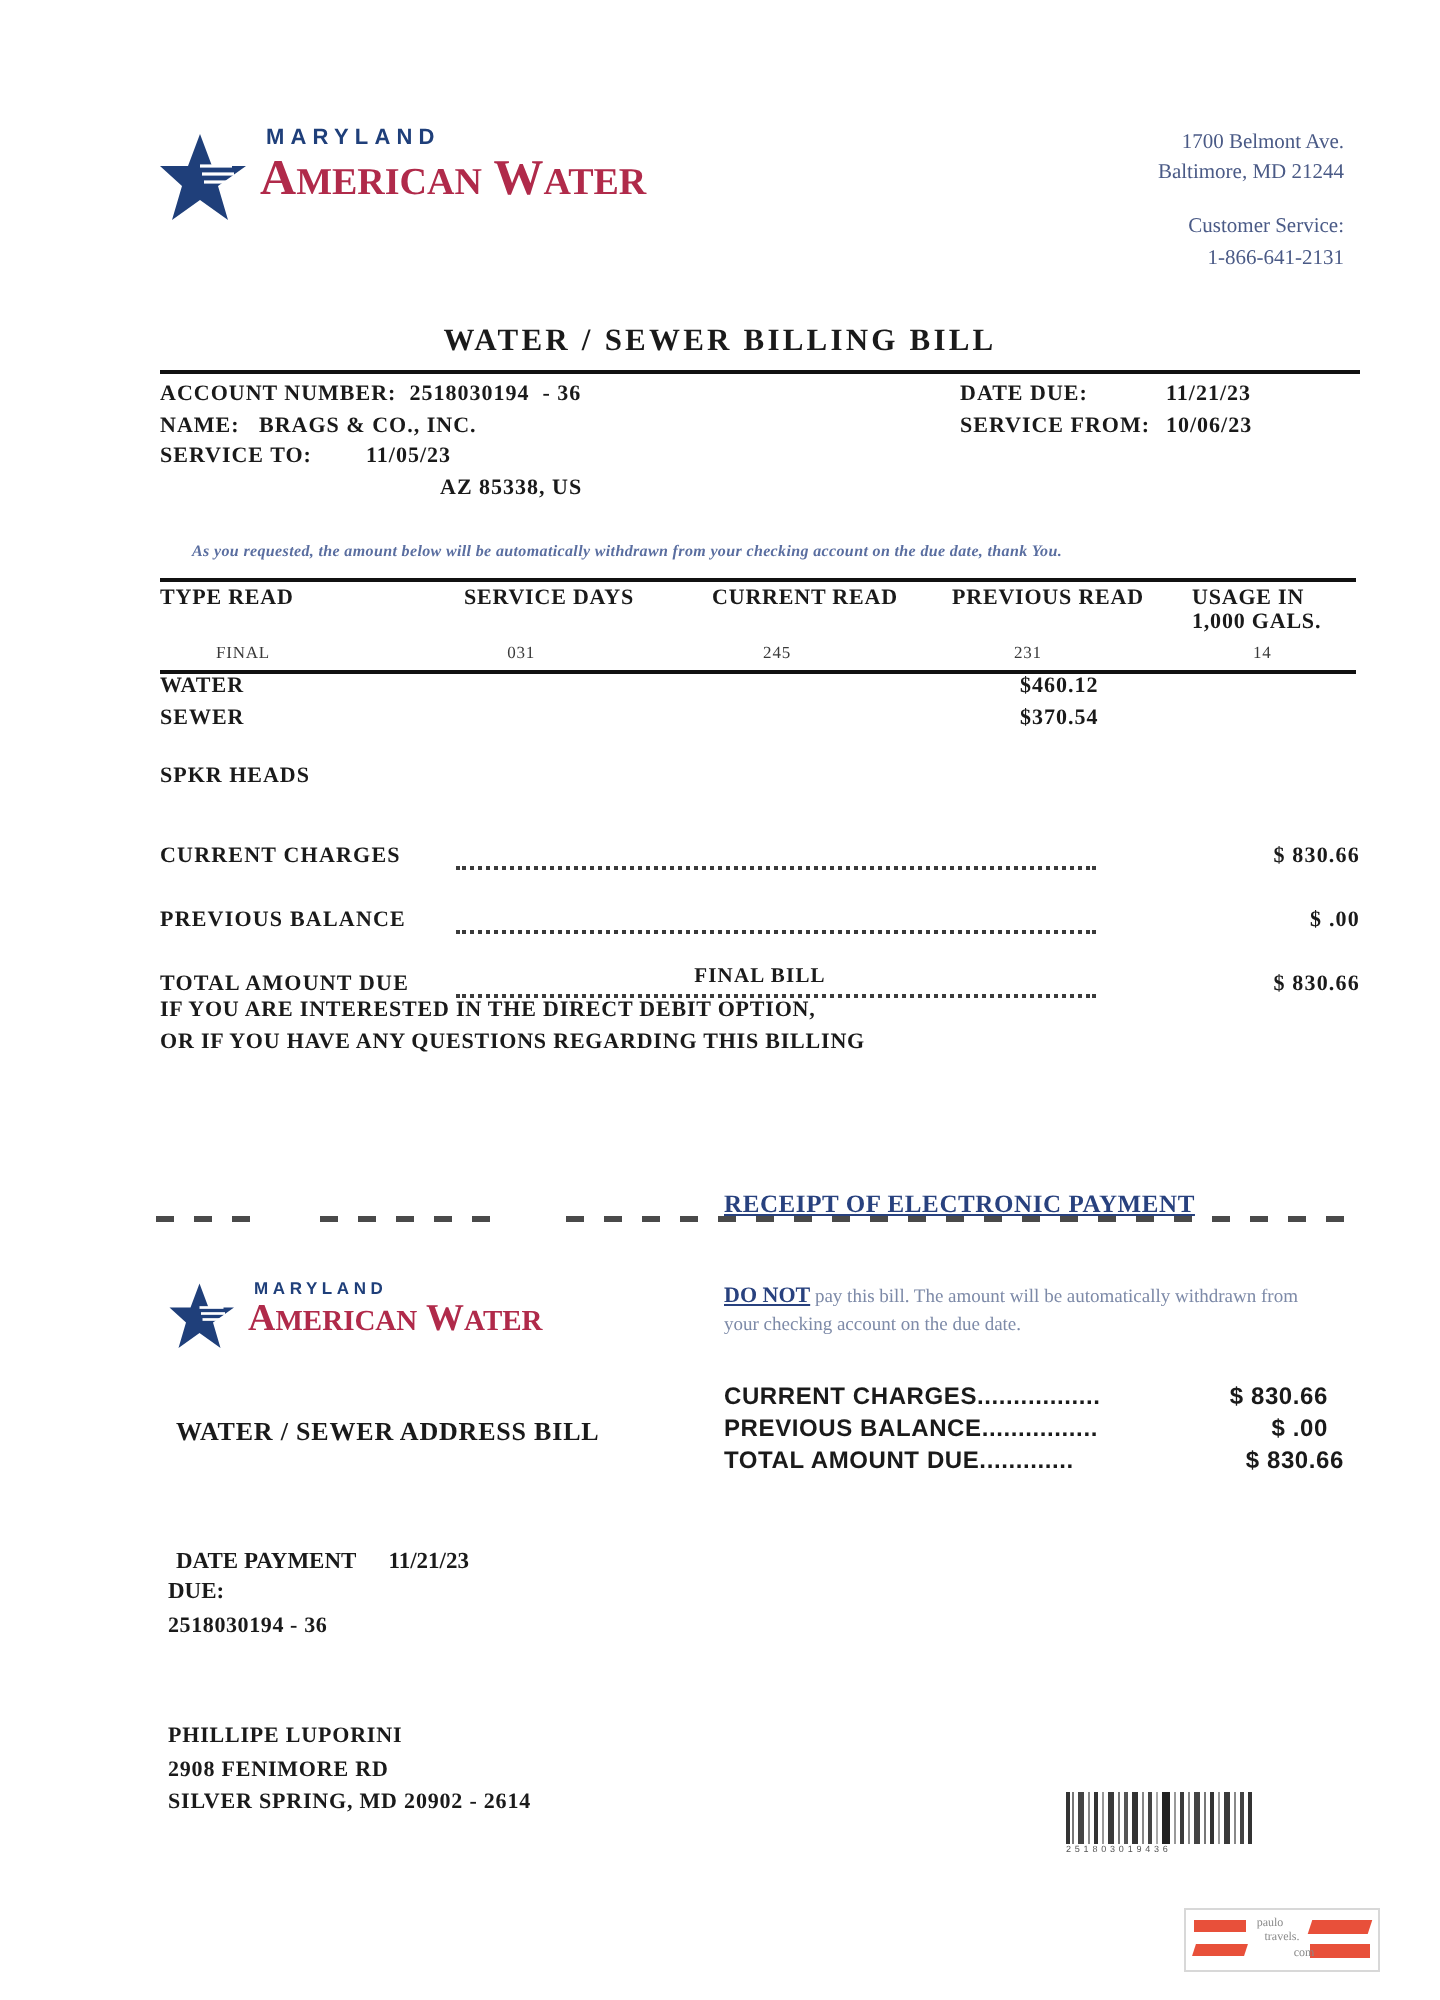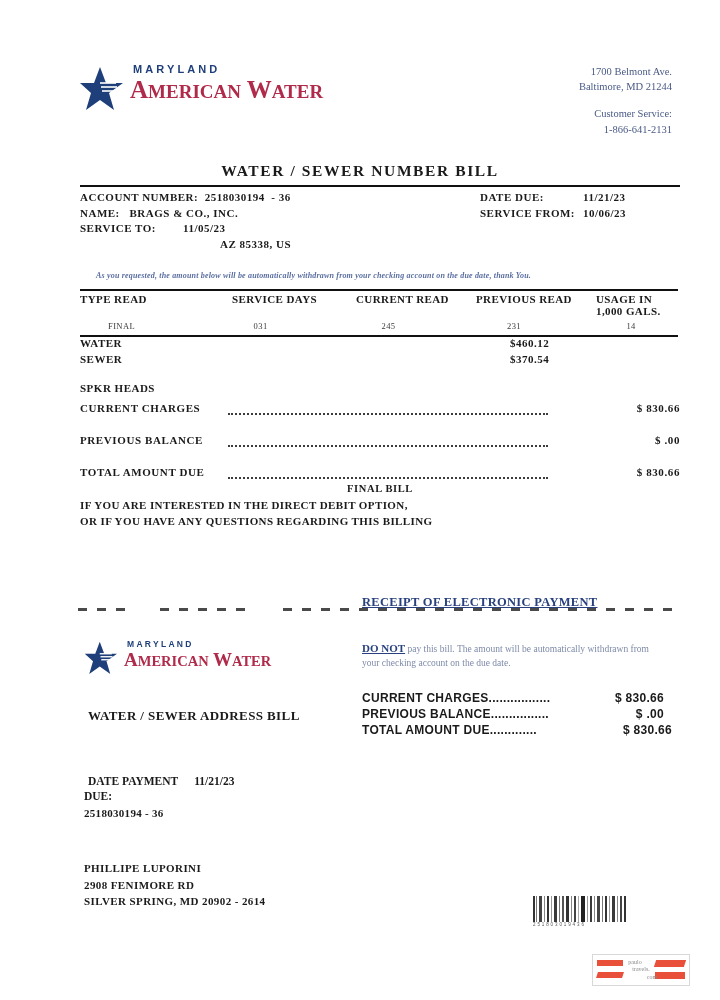--- a/index.html
+++ b/index.html
@@ -185,21 +185,21 @@
     top: 382px;
     font-size: 11px;
     font-weight: bold;
     letter-spacing: 0.5px;
   }
 
   
   #totals-block {
     position: absolute;
     left: 80px;
-    top: 402px;
+    top: 422px;
     width: 600px;
   }
   .total-row {
     position: relative;
     height: 32px;
     font-size: 11px;
     font-weight: bold;
     letter-spacing: 0.6px;
   }
   .total-row .t-label {
@@ -463,21 +463,21 @@
 
   <div id="company-address">
     <div>1700 Belmont  Ave.</div>
     <div>Baltimore,  MD 21244</div>
     <div id="customer-service-block">
       <div>Customer Service:</div>
       <div>1-866-641-2131</div>
     </div>
   </div>
 
-  <div id="bill-title">WATER / SEWER NUMBER BILL</div>
+  <div id="bill-title">WATER / SEWER BILLING BILL</div>
 
   <div id="account-block">
     <div class="acct-row">
       <div class="acct-left"><span>ACCOUNT NUMBER:</span>  <span>2518030194  - 36</span></div>
       <div class="acct-right">
         <span class="lbl">DATE DUE:</span>
         <span class="val">11/21/23</span>
       </div>
     </div>
     <div class="acct-row">

